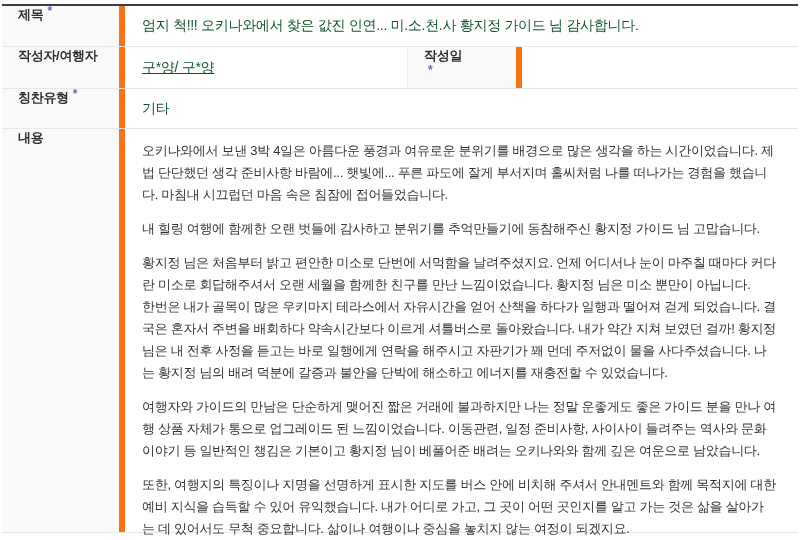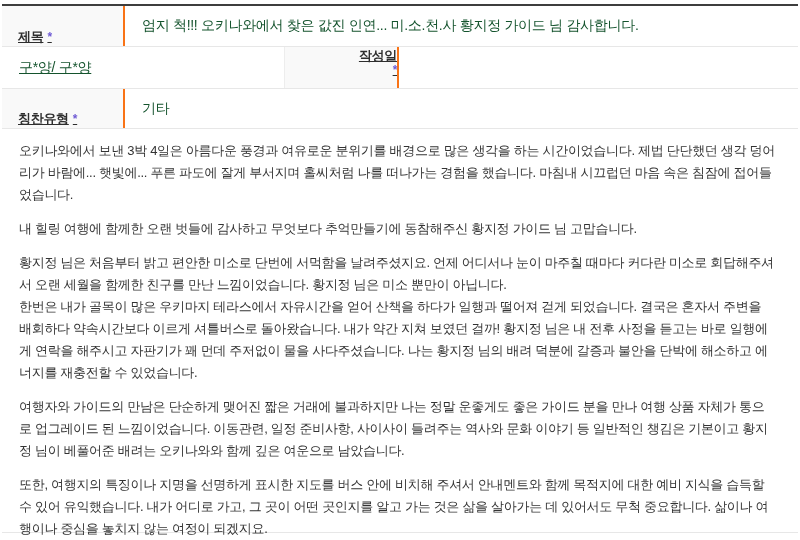--- a/index.html
+++ b/index.html
@@ -22,29 +22,28 @@
     border-bottom: 1px solid #e7e7e7;
   }
   .row-title   { height: 41px; }
   .row-author  { height: 42px; }
   .row-praise  { height: 40px; }
   .row-content { height: 404px; }
   .label {
     width: 123px;
     min-width: 123px;
     background: #f9f9f9;
-    border-right: 2px solid #f97316;
+    border-right: 6px solid #f97316;
     display: flex;
-    align-items: flex-end;
+    align-items: flex-start;
     padding-left: 16px;
     font-size: 13px;
     font-weight: 700;
     color: #2e2e2e;
     letter-spacing: -0.3px;
-    text-decoration: underline;
   }
   .req {
     color: #6f5bd4;
     font-weight: 700;
     font-size: 12px;
     margin-left: 4px;
     position: relative;
     top: -2px;
   }
   .value {
@@ -87,39 +86,45 @@
 
   <div class="row row-title">
     <div class="label">
       <span>제목</span>
       <span class="req">*</span>
     </div>
     <div class="value">엄지 척!!! 오키나와에서 찾은 값진 인연... 미.소.천.사 황지정 가이드 님 감사합니다.</div>
   </div>
 
   <div class="row row-author">
+    <div class="label">
+      <span>작성자/여행자</span>
+    </div>
     <div class="value author-value">구*양/ 구*양</div>
     <div class="label date-label">
       <span>작성일</span>
       <span class="req">*</span>
     </div>
   </div>
 
   <div class="row row-praise">
     <div class="label">
       <span>칭찬유형</span>
       <span class="req">*</span>
     </div>
     <div class="value">기타</div>
   </div>
 
   <div class="row row-content">
+    <div class="label">
+      <span>내용</span>
+    </div>
     <div class="content-cell">
-      <p>오키나와에서 보낸 3박 4일은 아름다운 풍경과 여유로운 분위기를 배경으로 많은 생각을 하는 시간이었습니다. 제법 단단했던 생각 덩어리가 바람에... 햇빛에... 푸른 파도에 잘게 부서지며 홀씨처럼 나를 떠나가는 경험을 했습니다. 마침내 시끄럽던 마음 속은 침잠에 접어들었습니다.</p>
-      <p>내 힐링 여행에 함께한 오랜 벗들에 감사하고 무엇보다 추억만들기에 동참해주신 황지정 가이드 님 고맙습니다.</p>
+      <p>오키나와에서 보낸 3박 4일은 아름다운 풍경과 여유로운 분위기를 배경으로 많은 생각을 하는 시간이었습니다. 제법 단단했던 생각 준비사항 바람에... 햇빛에... 푸른 파도에 잘게 부서지며 홀씨처럼 나를 떠나가는 경험을 했습니다. 마침내 시끄럽던 마음 속은 침잠에 접어들었습니다.</p>
+      <p>내 힐링 여행에 함께한 오랜 벗들에 감사하고 분위기를 추억만들기에 동참해주신 황지정 가이드 님 고맙습니다.</p>
       <p>황지정 님은 처음부터 밝고 편안한 미소로 단번에 서먹함을 날려주셨지요. 언제 어디서나 눈이 마주칠 때마다 커다란 미소로 회답해주셔서 오랜 세월을 함께한 친구를 만난 느낌이었습니다. 황지정 님은 미소 뿐만이 아닙니다.
 한번은 내가 골목이 많은 우키마지 테라스에서 자유시간을 얻어 산책을 하다가 일행과 떨어져 걷게 되었습니다. 결국은 혼자서 주변을 배회하다 약속시간보다 이르게 셔틀버스로 돌아왔습니다. 내가 약간 지쳐 보였던 걸까! 황지정 님은 내 전후 사정을 듣고는 바로 일행에게 연락을 해주시고 자판기가 꽤 먼데 주저없이 물을 사다주셨습니다. 나는 황지정 님의 배려 덕분에 갈증과 불안을 단박에 해소하고 에너지를 재충전할 수 있었습니다.</p>
       <p>여행자와 가이드의 만남은 단순하게 맺어진 짧은 거래에 불과하지만 나는 정말 운좋게도 좋은 가이드 분을 만나 여행 상품 자체가 통으로 업그레이드 된 느낌이었습니다. 이동관련, 일정 준비사항, 사이사이 들려주는 역사와 문화 이야기 등 일반적인 챙김은 기본이고 황지정 님이 베풀어준 배려는 오키나와와 함께 깊은 여운으로 남았습니다.</p>
       <p>또한, 여행지의 특징이나 지명을 선명하게 표시한 지도를 버스 안에 비치해 주셔서 안내멘트와 함께 목적지에 대한 예비 지식을 습득할 수 있어 유익했습니다. 내가 어디로 가고, 그 곳이 어떤 곳인지를 알고 가는 것은 삶을 살아가는 데 있어서도 무척 중요합니다. 삶이나 여행이나 중심을 놓치지 않는 여정이 되겠지요.</p>
 
     </div>
   </div>
 
 </div>
 

